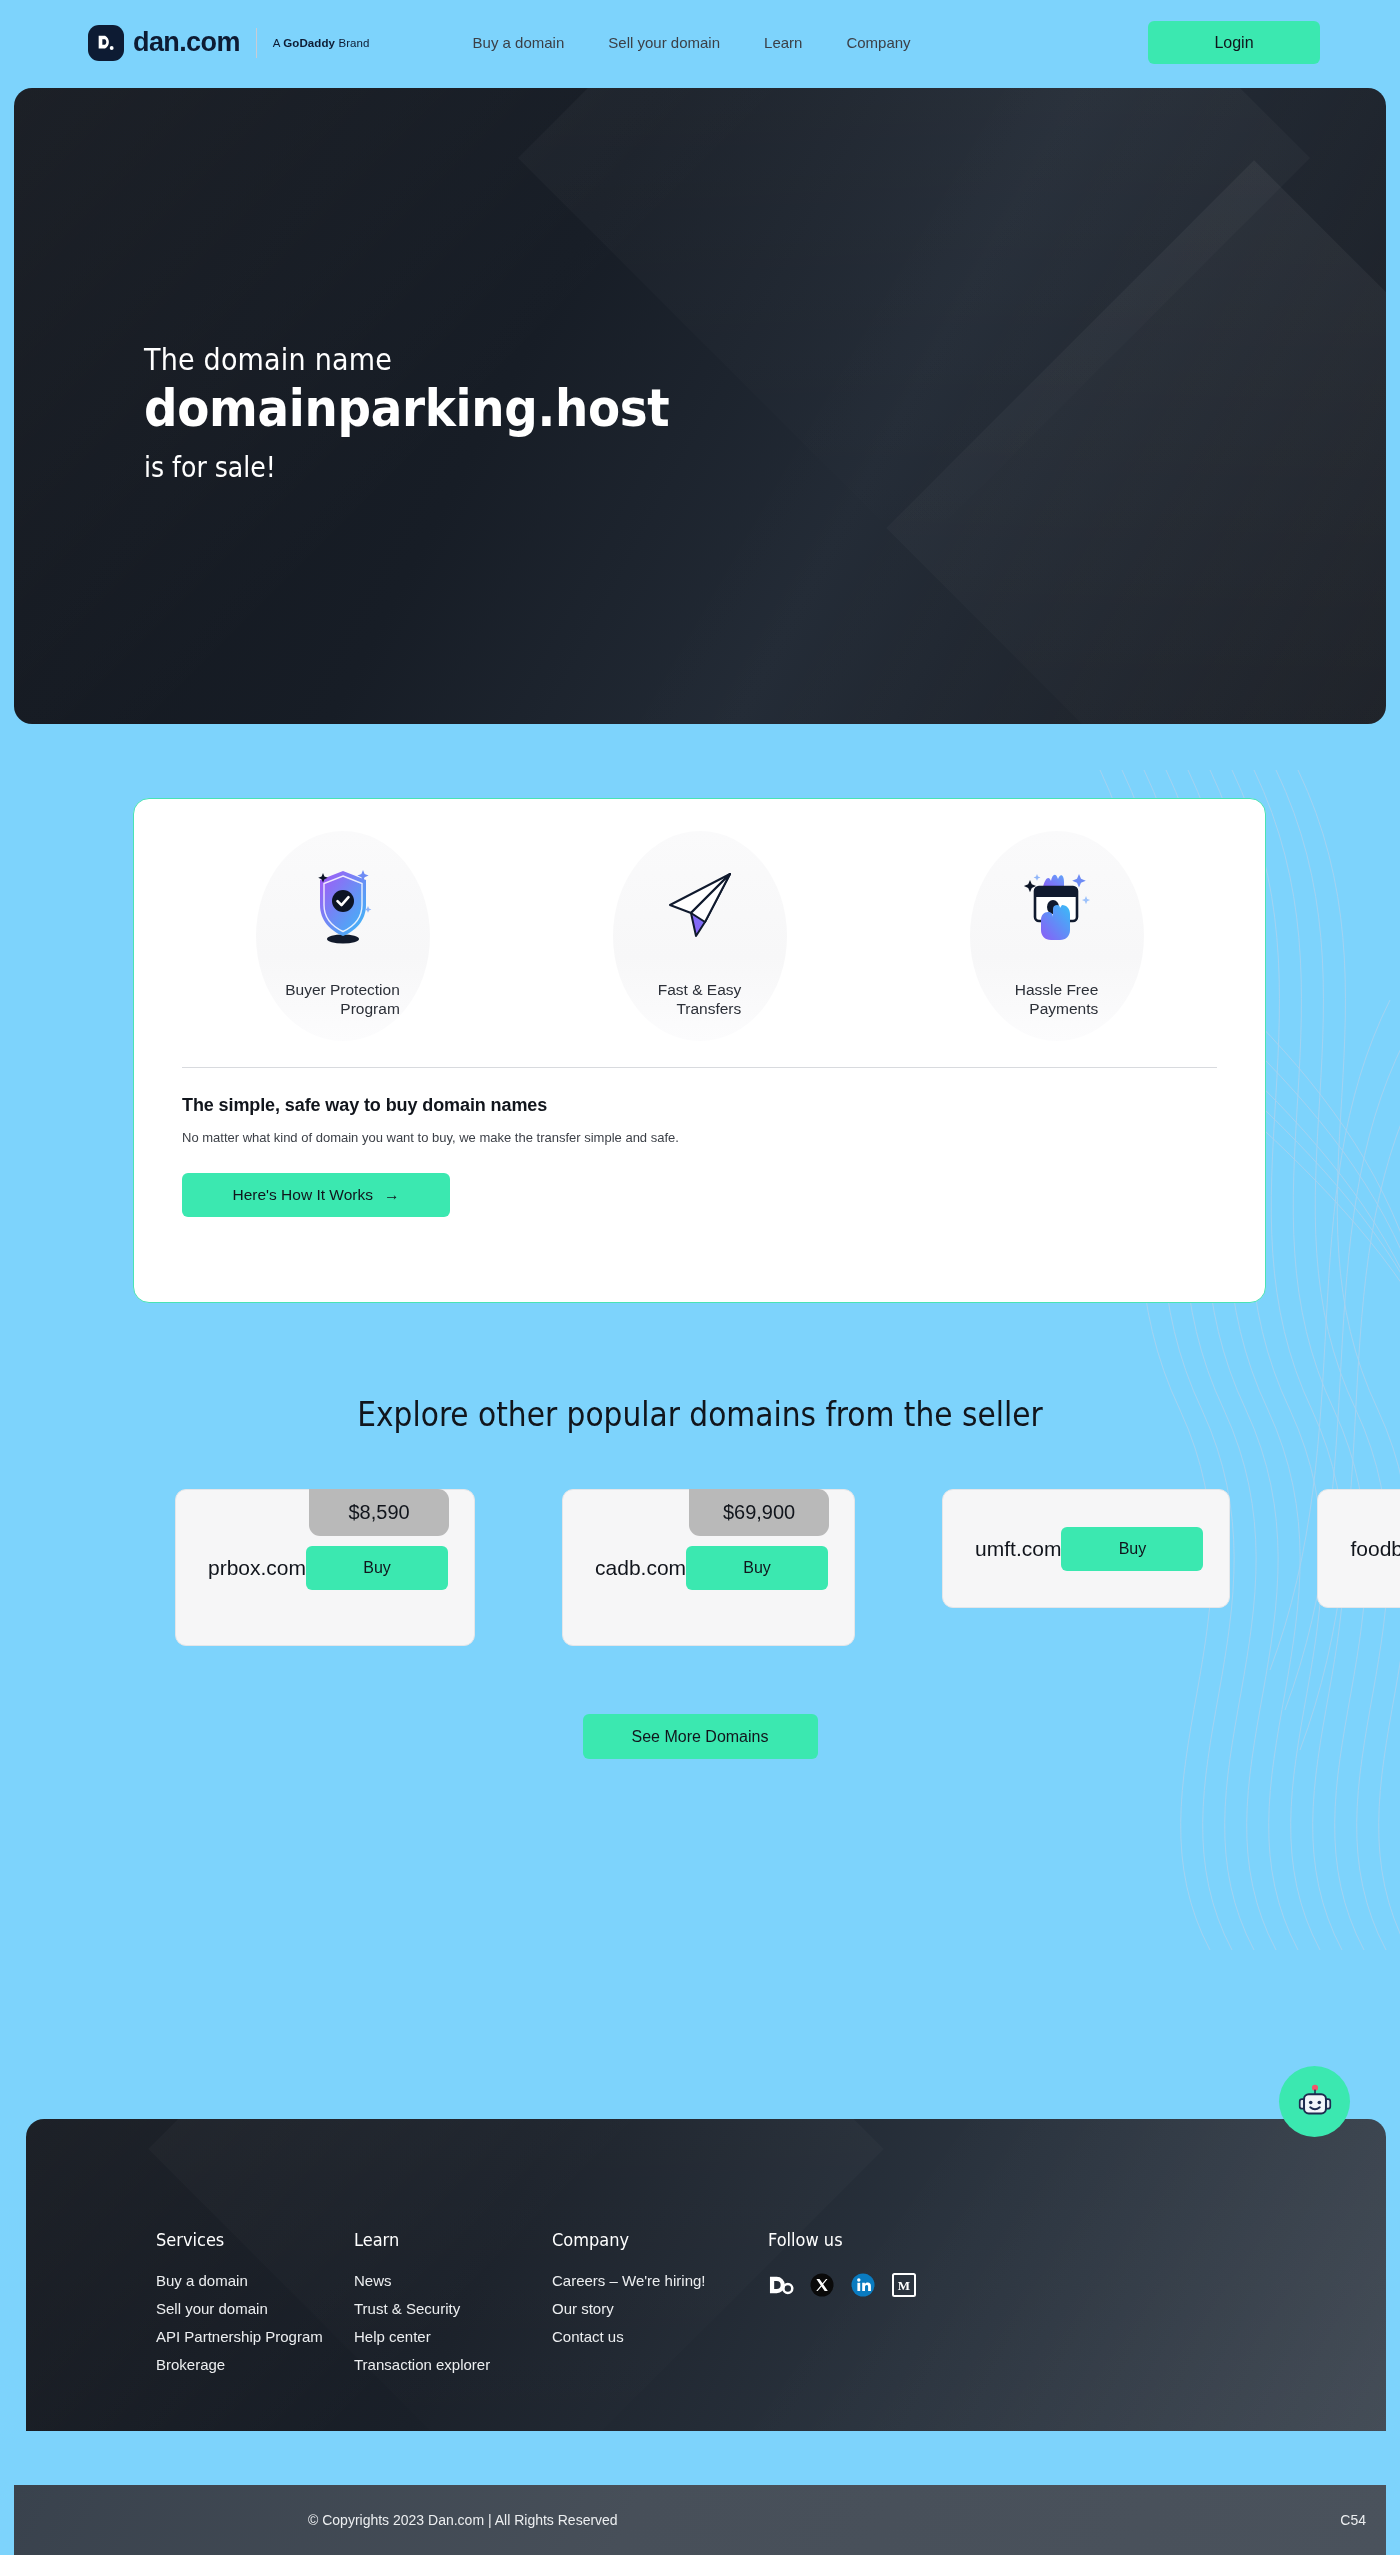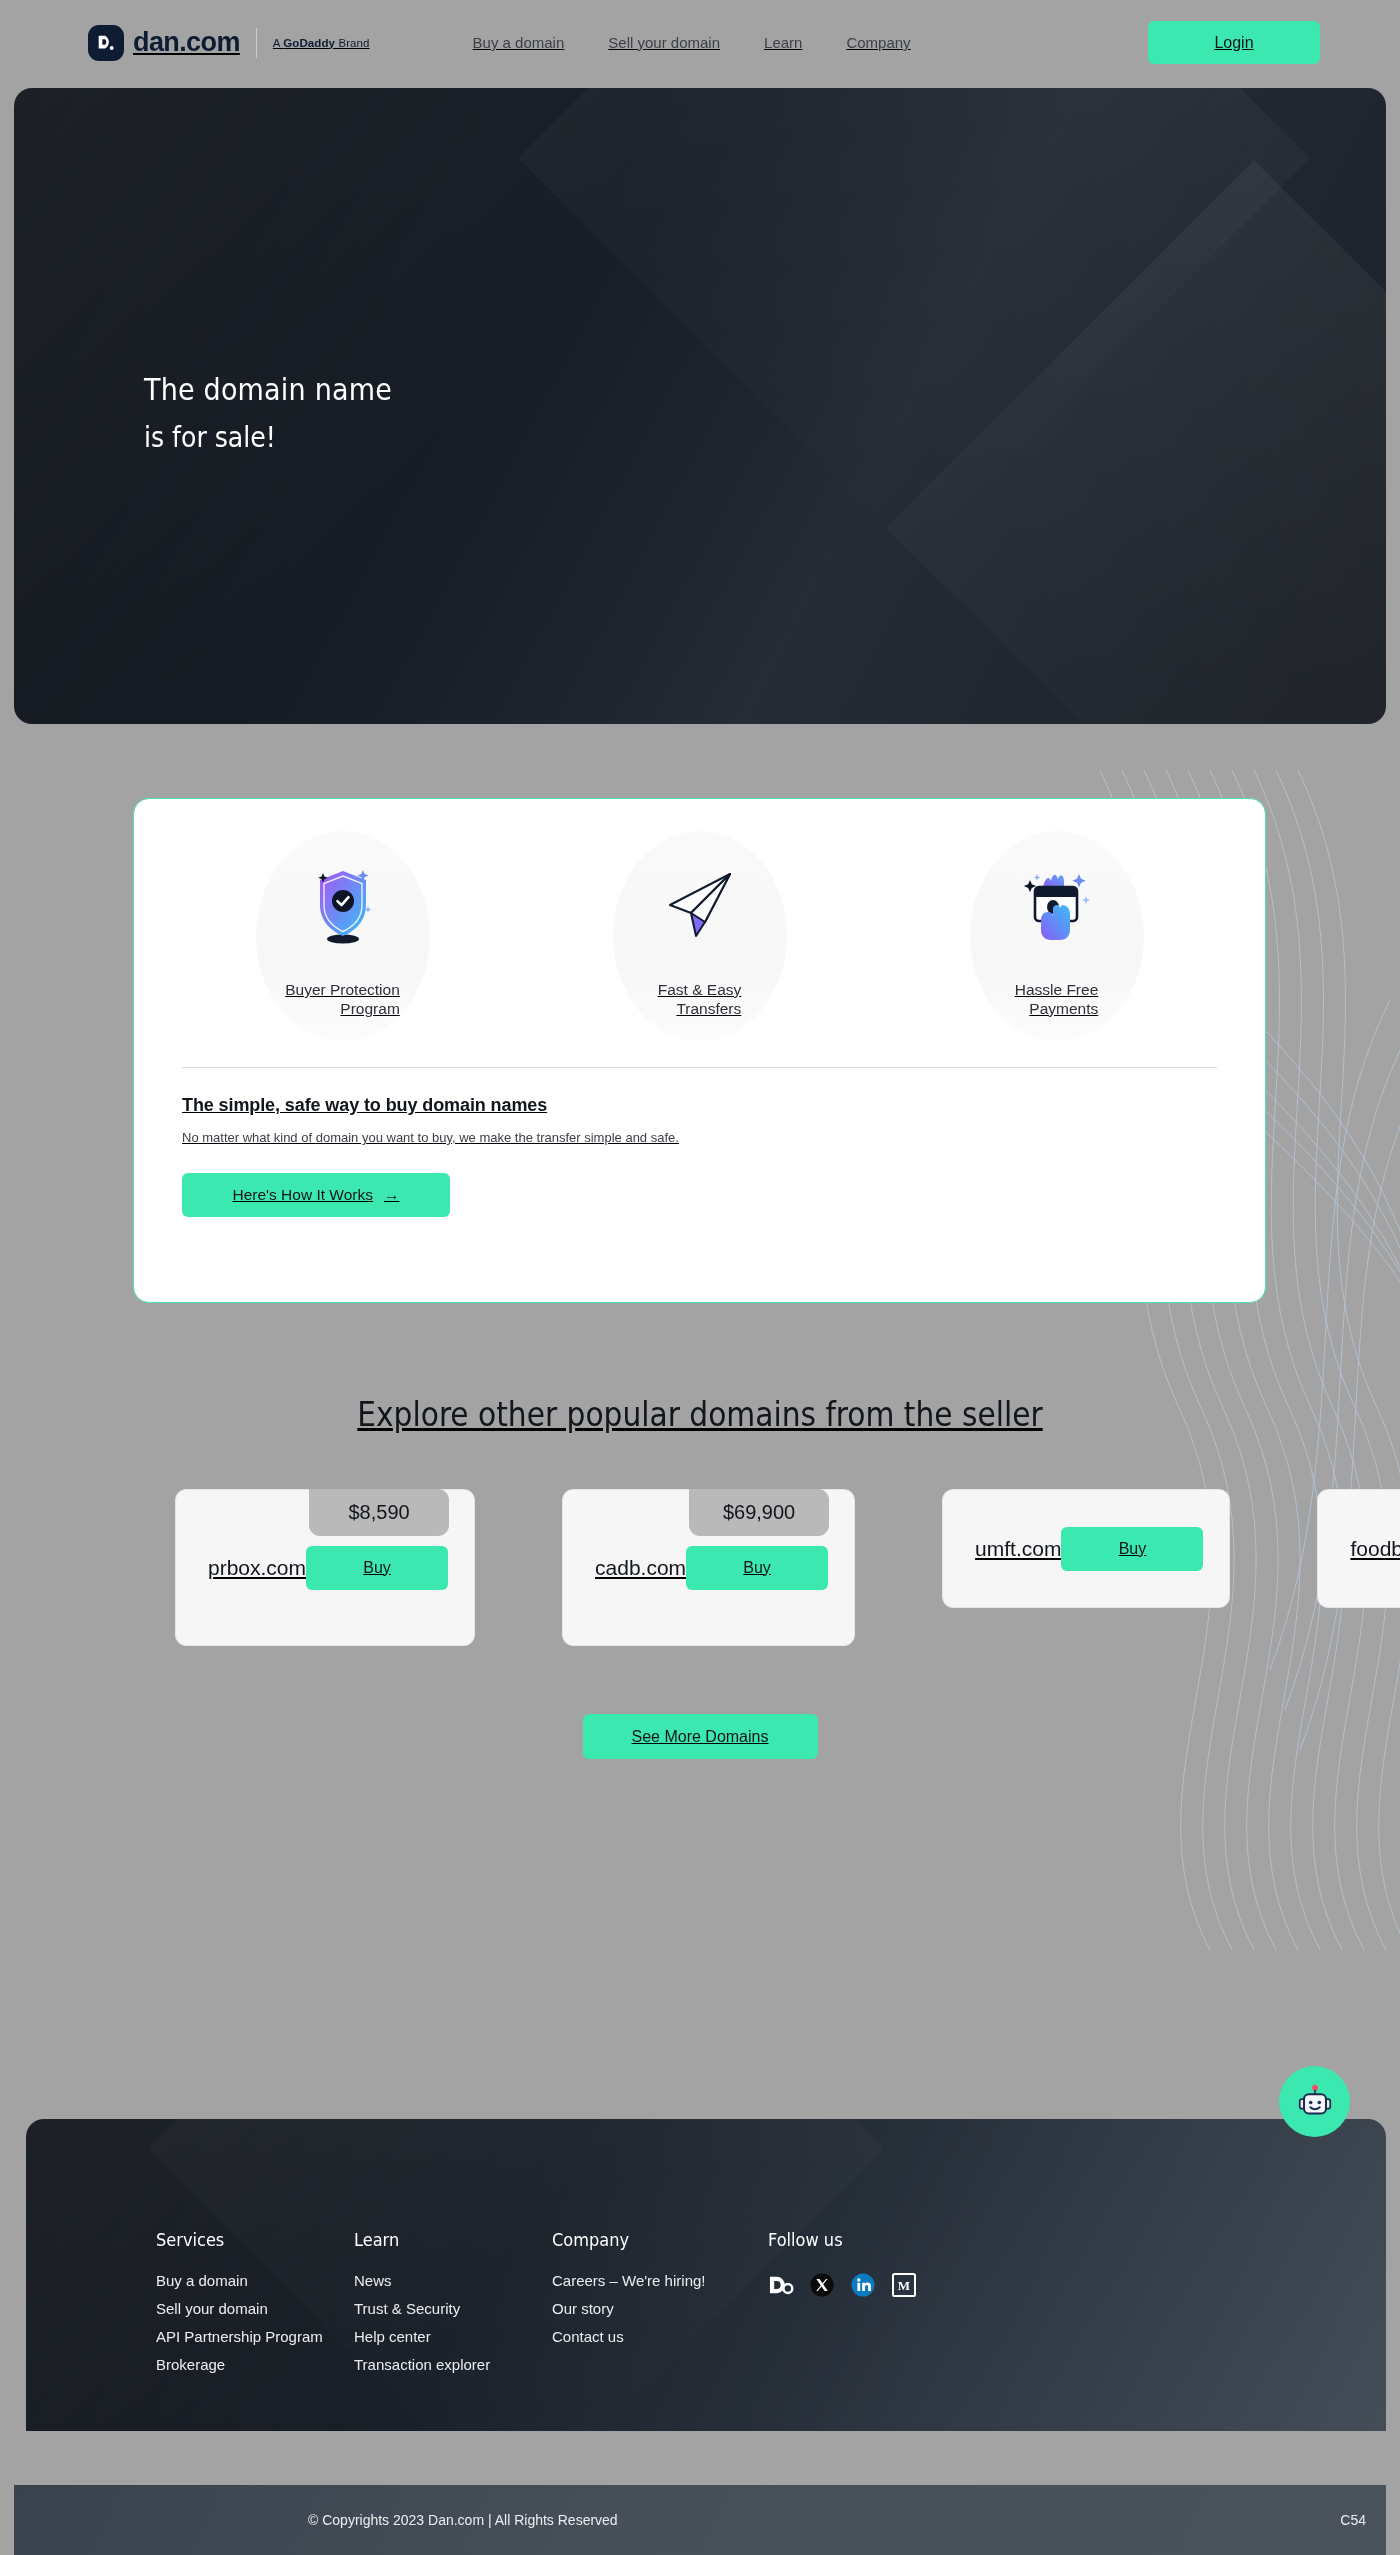--- a/index.html
+++ b/index.html
@@ -3,21 +3,21 @@
 <meta charset="utf-8">
 <style>
   * { box-sizing: border-box; margin: 0; padding: 0; }
   html, body {
     width: 1400px;
     height: 2555px;
     background: #ffffff;
     font-family: "Liberation Sans", sans-serif;
     overflow: hidden;
   }
-  .page { position: relative; width: 1400px; height: 2555px; background:#a3a3a3; overflow:hidden;text-decoration:underline; }
+  .page { position: relative; width: 1400px; height: 2555px; background:#7dd3fc; overflow:hidden; }
 
   
   .waves { position:absolute; right:0; top:770px; width:340px; height:1180px; pointer-events:none; z-index:0; }
 
   
   .header { position:relative; z-index:5; height:85px; display:flex; align-items:center; padding:0 0 0 88px; }
   .logo-wrap { display:flex; align-items:center; gap:0; }
   .logo-mark { width:36px; height:36px; border-radius:11px; background:#0d1b33; display:flex; align-items:center; justify-content:center; }
   .logo-text { font-size:27px; font-weight:bold; color:#0d1b33; letter-spacing:-0.6px; margin-left:9px; }
   .logo-div { width:1px; height:30px; background:#c9ccd4; margin:0 16px; }
@@ -167,20 +167,21 @@
       <a href="#">Sell your domain</a>
       <a href="#">Learn</a>
       <a href="#">Company</a>
     </nav>
     <button class="login-btn">Login</button>
   </div>
 
   <div class="hero">
     <div class="hero-text">
       <div class="hero-l1">The domain name</div>
+      <div class="hero-l2">domainparking.host</div>
       <div class="hero-l3">is for sale!</div>
     </div>
   </div>
 
   <div class="offer">
     <div class="offer-title">Make an offer</div>
     <input class="offer-input" type="text" placeholder="My offer in USD" style="">
     <button class="next-btn">
       <span>Next</span>
       <span>→</span>

